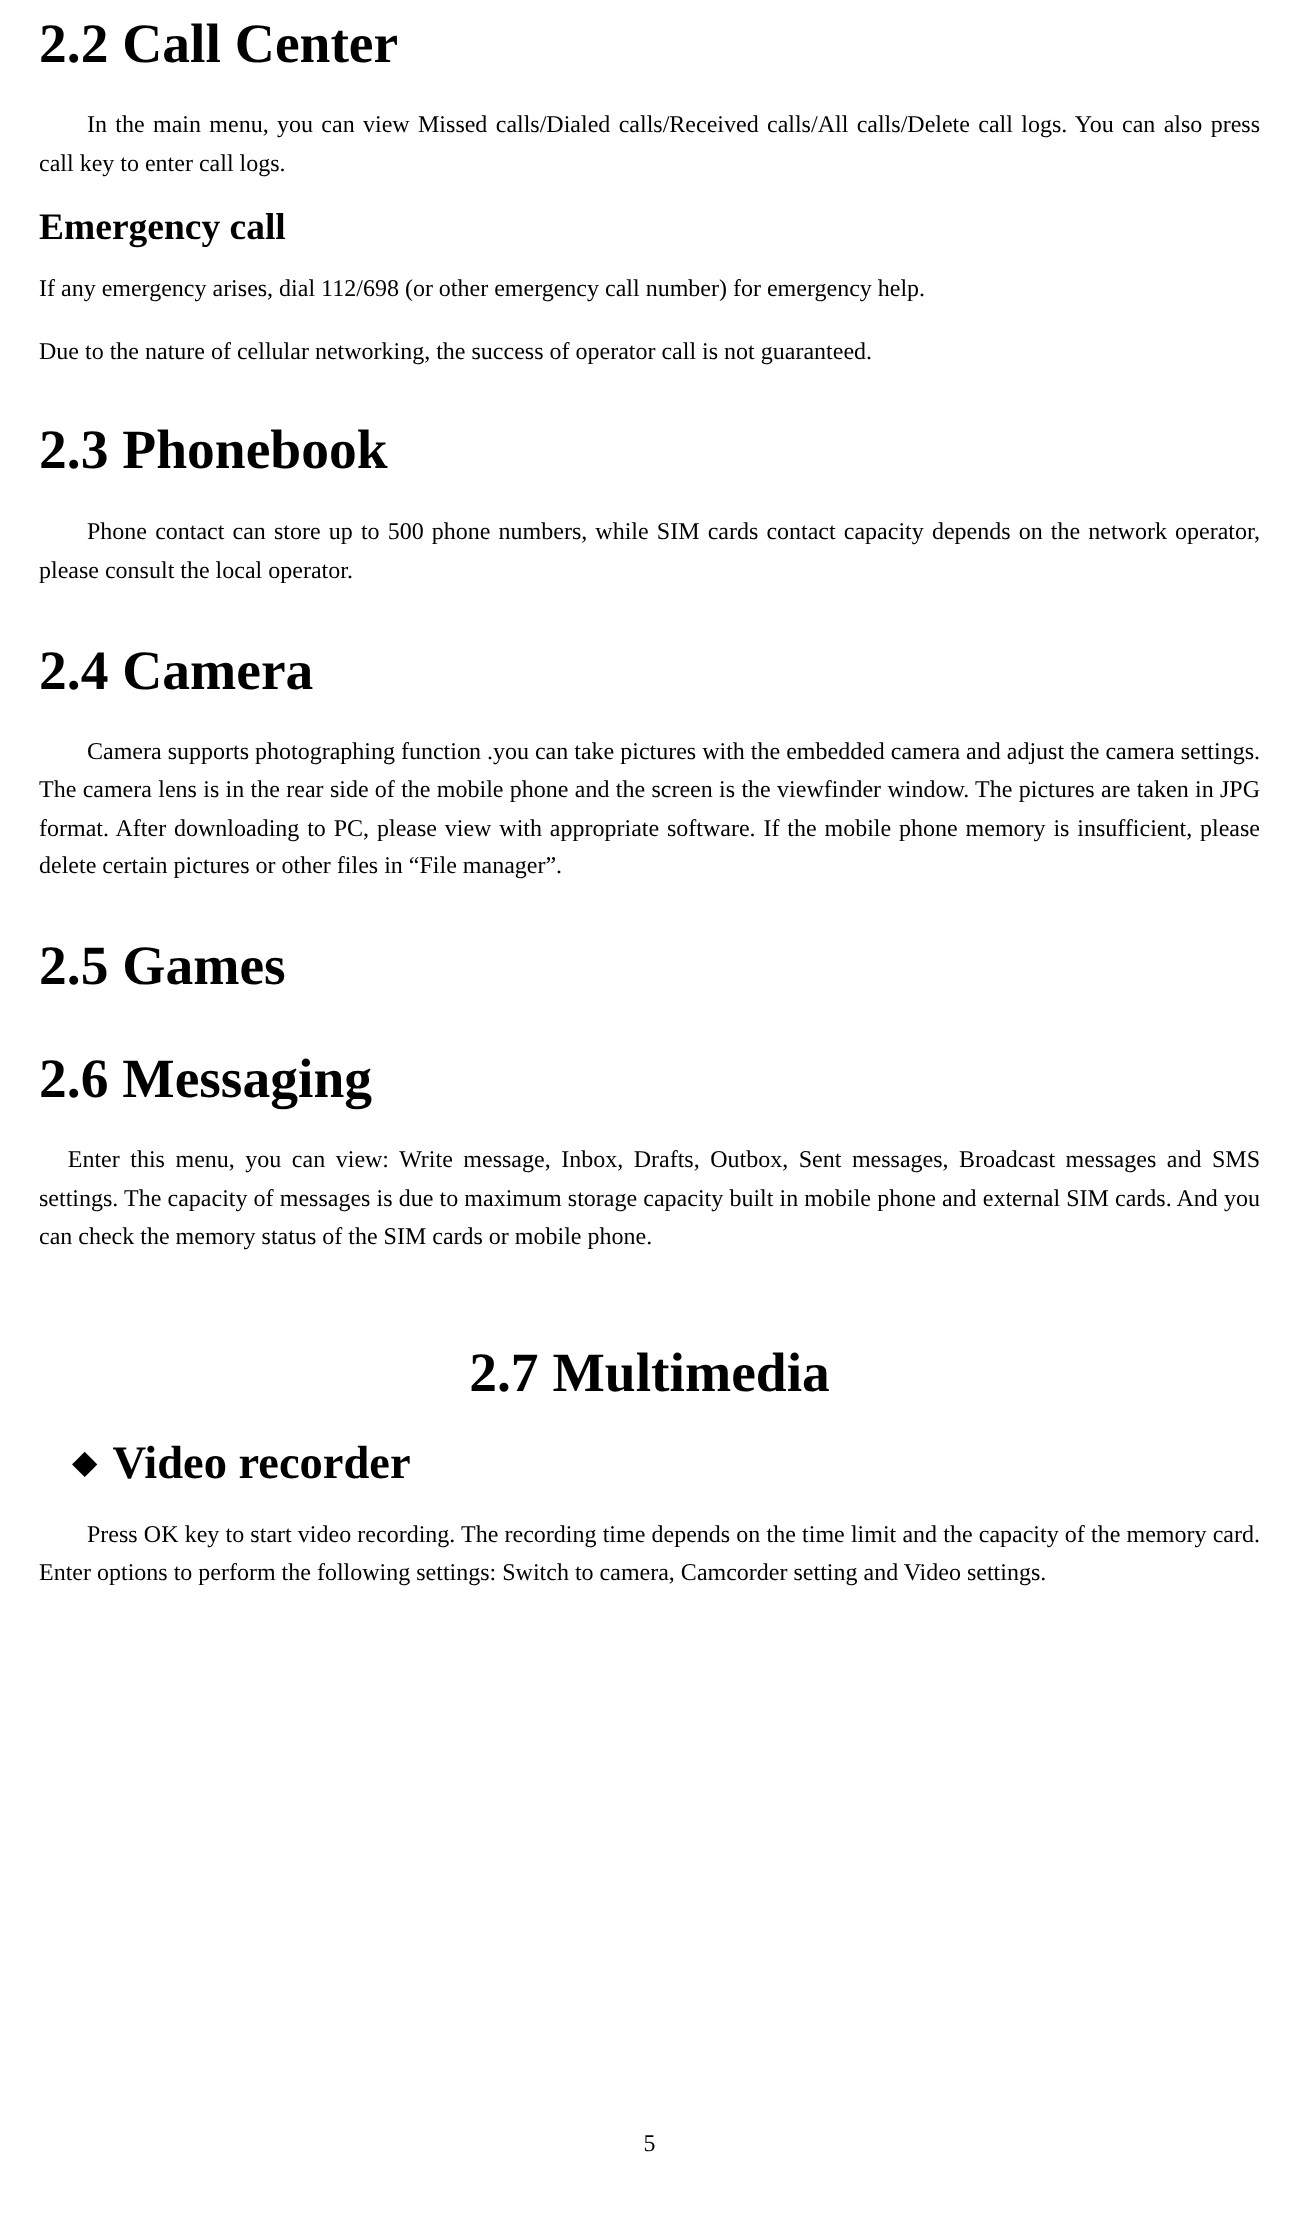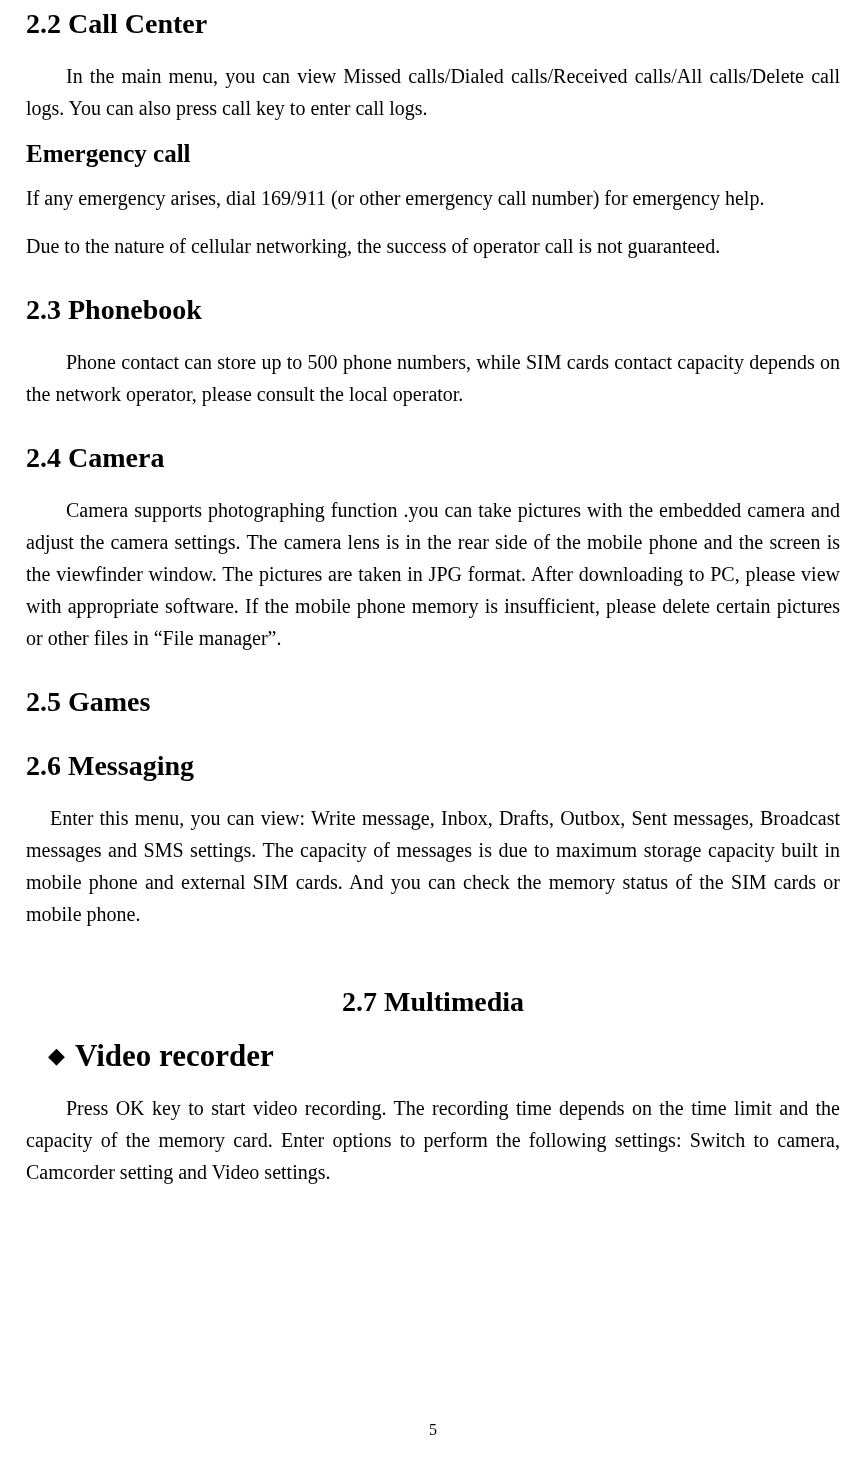--- a/index.html
+++ b/index.html
@@ -13,33 +13,33 @@
       color: #000000;
       width: 866px;
       height: 1475px;
       position: relative;
       padding: 0 26px;
     }
     .content {
       width: 100%;
     }
     h2.section-heading {
-      font-size: 28px;
+      font-size: 37px;
       font-weight: bold;
       margin-top: 0;
       margin-bottom: 20px;
     }
     h2.section-heading.first {
       margin-top: 8px;
     }
     h2.section-heading.spaced {
       margin-top: 32px;
     }
     .body-text {
-      font-size: 20px;
+      font-size: 16px;
       line-height: 1.6;
       text-align: justify;
       text-indent: 2em;
       margin-bottom: 16px;
     }
     .body-text.no-indent {
       text-indent: 0;
     }
     .sub-heading {
       font-size: 25px;
@@ -75,21 +75,21 @@
   </style>
 </head>
 <body>
 
 <div class="content">
 
   <div class="section-block">
     <h2 class="section-heading first">2.2 Call Center</h2>
     <p class="body-text">In the main menu, you can view Missed calls/Dialed calls/Received calls/All calls/Delete call logs. You can also press call key to enter call logs.</p>
     <p class="sub-heading">Emergency call</p>
-    <p class="body-text no-indent">If any emergency arises, dial 169/911 (or other emergency call number) for emergency help.</p>
+    <p class="body-text no-indent">If any emergency arises, dial 112/698 (or other emergency call number) for emergency help.</p>
     <p class="body-text no-indent">Due to the nature of cellular networking, the success of operator call is not guaranteed.</p>
   </div>
 
   <div class="section-block">
     <h2 class="section-heading spaced">2.3 Phonebook</h2>
     <p class="body-text">Phone contact can store up to 500 phone numbers, while SIM cards contact capacity depends on the network operator, please consult the local operator.</p>
   </div>
 
   <div class="section-block">
     <h2 class="section-heading spaced">2.4 Camera</h2>

